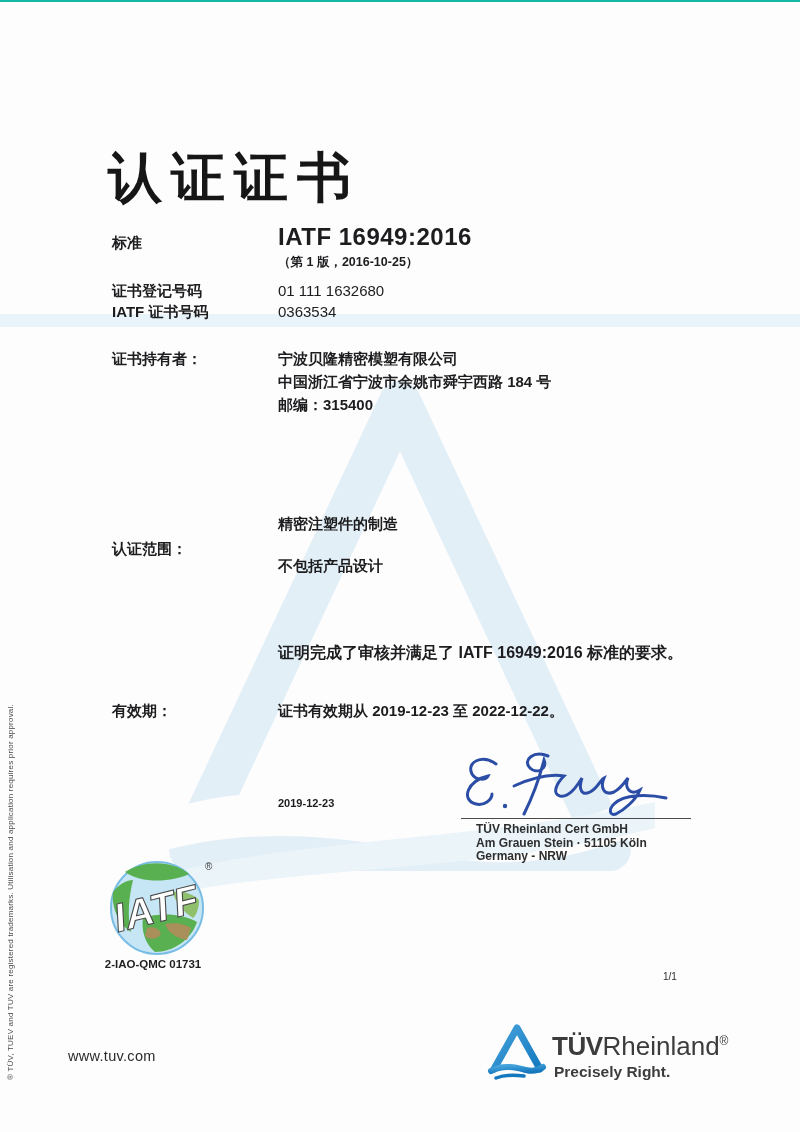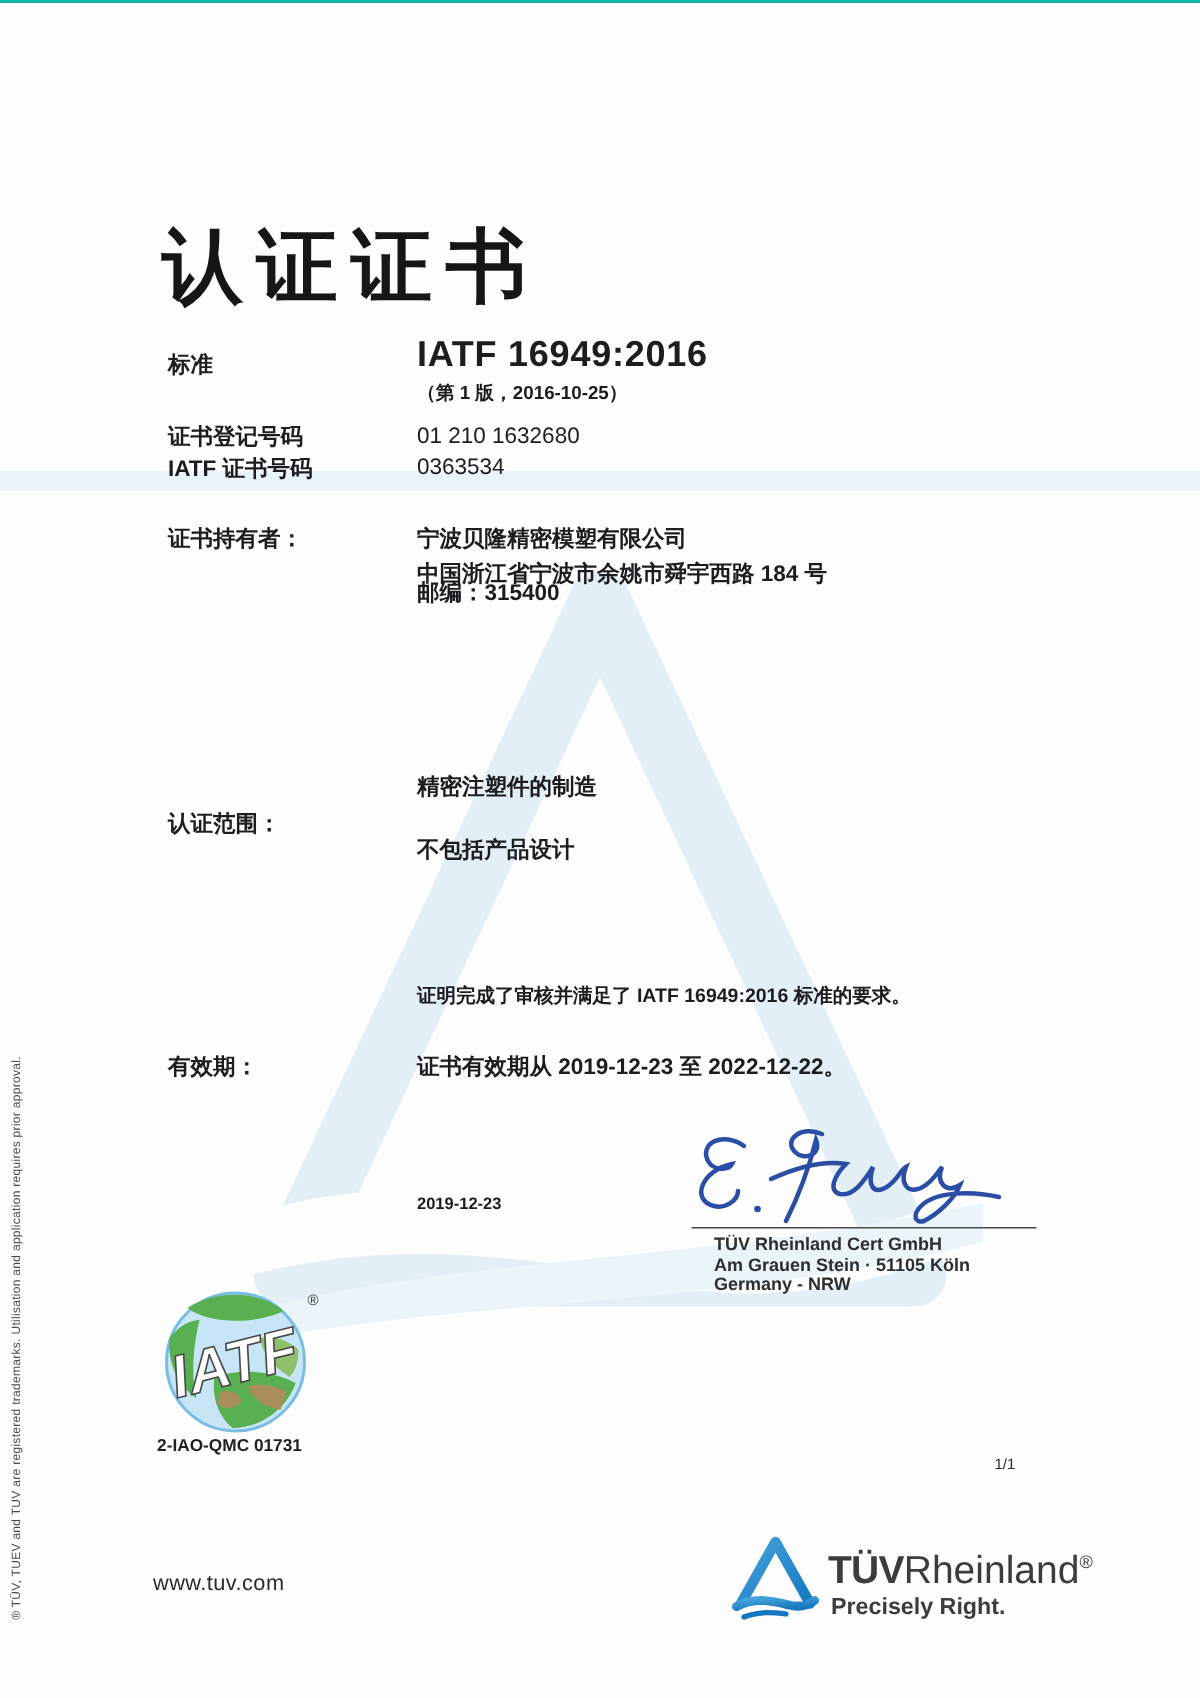--- a/index.html
+++ b/index.html
@@ -28,43 +28,43 @@
   .std-val{top:221px;font-size:24px;font-weight:800;letter-spacing:.5px;}
   .std-ed{top:252px;font-size:12.5px;font-weight:700;}
   .reg-lbl{top:280px;}
   .reg-val{top:280px;}
   .iatf-lbl{top:301px;}
   .iatf-val{top:301px;}
 
   .holder-lbl{top:348px;}
   .holder-company{top:348px;}
   .holder-addr{top:371px;}
-  .holder-post{top:384px;}
+  .holder-post{top:394px;}
 
   .scope-lbl{top:538px;}
   .scope-1{top:513px;}
   .scope-2{top:555px;}
 
-  .statement{top:641px;left:278px;width:460px;font-size:13px;font-weight:700;margin-top:12px;}
+  .statement{top:641px;left:278px;width:460px;font-size:16px;font-weight:700;}
 
   .valid-lbl{top:700px;}
   .valid-val{top:700px;}
 
   .issue-date{top:795px;left:278px;font-size:11px;font-weight:700;}
 
   .signature{left:452px;top:748px;}
   .sig-line{left:461px;top:816px;width:230px;border-top:1.6px solid #4a4a4a;height:0;}
   .issuer{left:476px;top:821px;width:280px;text-align:left;font-size:12px;line-height:13.5px;color:#2e2e2e;font-weight:600;}
   .issuer div{white-space:nowrap;}
 
   .iatf-logo{left:103px;top:856px;}
   .iatf-code{left:88px;top:956px;width:130px;text-align:center;font-size:11.5px;font-weight:600;color:#1f1f1f;}
 
   .page-num{left:663px;top:969px;font-size:10px;color:#2c2c2c;}
-  .website{left:68px;top:1046px;font-size:14.5px;color:#2a2a2a;letter-spacing:.3px;margin-left:34px;}
+  .website{left:68px;top:1046px;font-size:14.5px;color:#2a2a2a;letter-spacing:.3px;}
 
   .tuv-tri{left:486px;top:1020px;}
   .tuv-name{left:552px;top:1029px;font-size:26px;color:#3c3c3c;white-space:nowrap;}
   .tuv-name .b{font-weight:800;letter-spacing:-.5px;text-align:right;}
   .tuv-name .r{font-weight:400;}
   .tuv-name sup{font-size:12px;}
   .tuv-tagline{left:554px;top:1061px;font-size:15.5px;color:#3c3c3c;font-weight:600;}
 
   .side-note{
     left:-188px;top:884px;width:400px;height:12px;
@@ -90,21 +90,21 @@
 
     <div class="abs side-note">® TÜV, TUEV and TUV are registered trademarks. Utilisation and application requires prior approval.</div>
 
     <div class="abs cert-title">认证证书</div>
 
     <div class="abs lbl std-lbl">标准</div>
     <div class="abs val std-val">IATF 16949:2016</div>
     <div class="abs val std-ed">（第 1 版，2016-10-25）</div>
 
     <div class="abs lbl reg-lbl">证书登记号码</div>
-    <div class="abs val reg-val">01 210 1632680</div>
+    <div class="abs val reg-val">01 111 1632680</div>
 
     <div class="abs lbl iatf-lbl">IATF 证书号码</div>
     <div class="abs val iatf-val">0363534</div>
 
     <div class="abs lbl holder-lbl">证书持有者：</div>
     <div class="abs val cjk-b holder-company">宁波贝隆精密模塑有限公司</div>
     <div class="abs val cjk-b holder-addr">中国浙江省宁波市余姚市舜宇西路 184 号</div>
     <div class="abs val cjk-b holder-post">邮编：315400</div>
 
     <div class="abs lbl scope-lbl">认证范围：</div>

